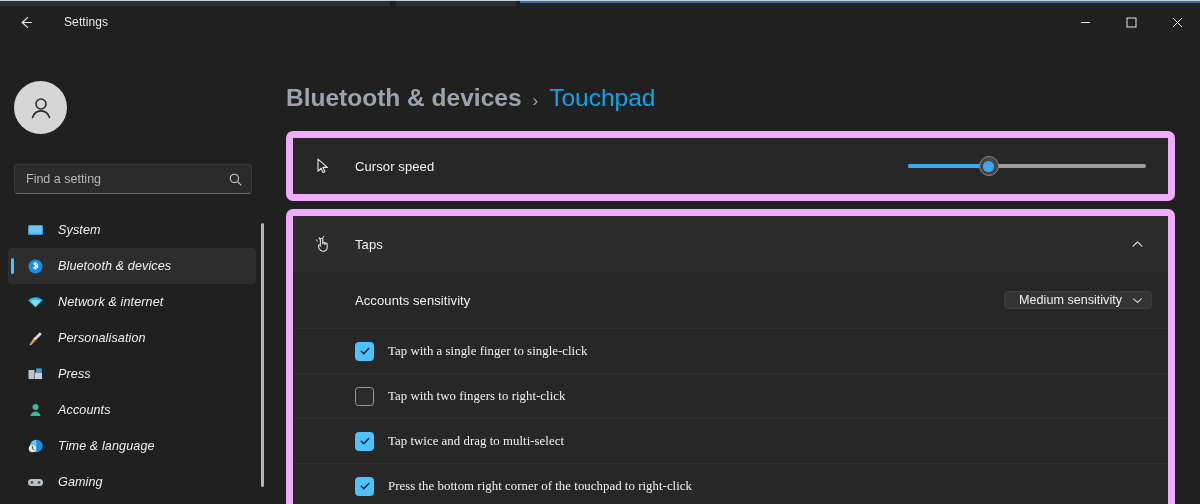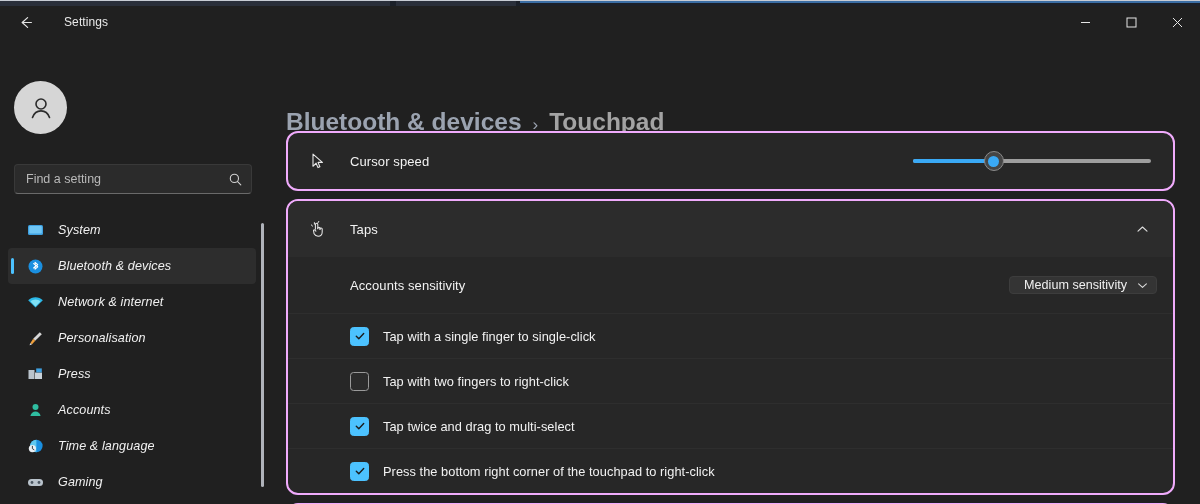--- a/index.html
+++ b/index.html
@@ -198,35 +198,34 @@
     white-space: nowrap;
   }
   #breadcrumb-parent {
     font-size: 24.5px;
     font-weight: bold;
     color: #9ba3b0;
   }
   #breadcrumb-sep { font-size: 17px; color: #9ba3b0; }
   #breadcrumb-current {
     font-size: 24.5px;
-    font-weight: bold;
-    color: #a3a3a3;
-    margin-top: 24px;
+    font-weight: normal;
+    color: #0ea5e9;
   }
 
   #cards {
     position: absolute;
     top: 93px; left: 6px;
     width: 889px;
   }
 
   .card {
     background: #272727;
-    border: 2px solid #f0abfc;
-    border-radius: 12px;
+    border: 7px solid #f0abfc;
+    border-radius: 7px;
     margin-bottom: 8px;
     overflow: hidden;
   }
 
   .card-row {
     position: relative;
     display: flex;
     align-items: center;
     height: 56px;
     padding: 0 16px 0 18px;
@@ -325,20 +324,21 @@
     flex: 0 0 19px;
     margin-right: 14px;
     display: flex; align-items: center; justify-content: center;
   }
   .checkbox.on { background: #4cc2ff; border: 1px solid #4cc2ff; }
   .checkbox.off { background: #2b2b2b; border: 1px solid #9a9a9a; }
   .check-label {
     font-size: 12.8px;
     color: #f2f2f2;
     letter-spacing: .05px;
+    font-family: Liberation Serif, serif;
   }
 </style>
 </head>
 <body>
 
 <div id="top-sliver">
   <div class="tab-ghost a"></div>
   <div class="tab-ghost b"></div>
   <div class="accent-ghost"></div>
 </div>

